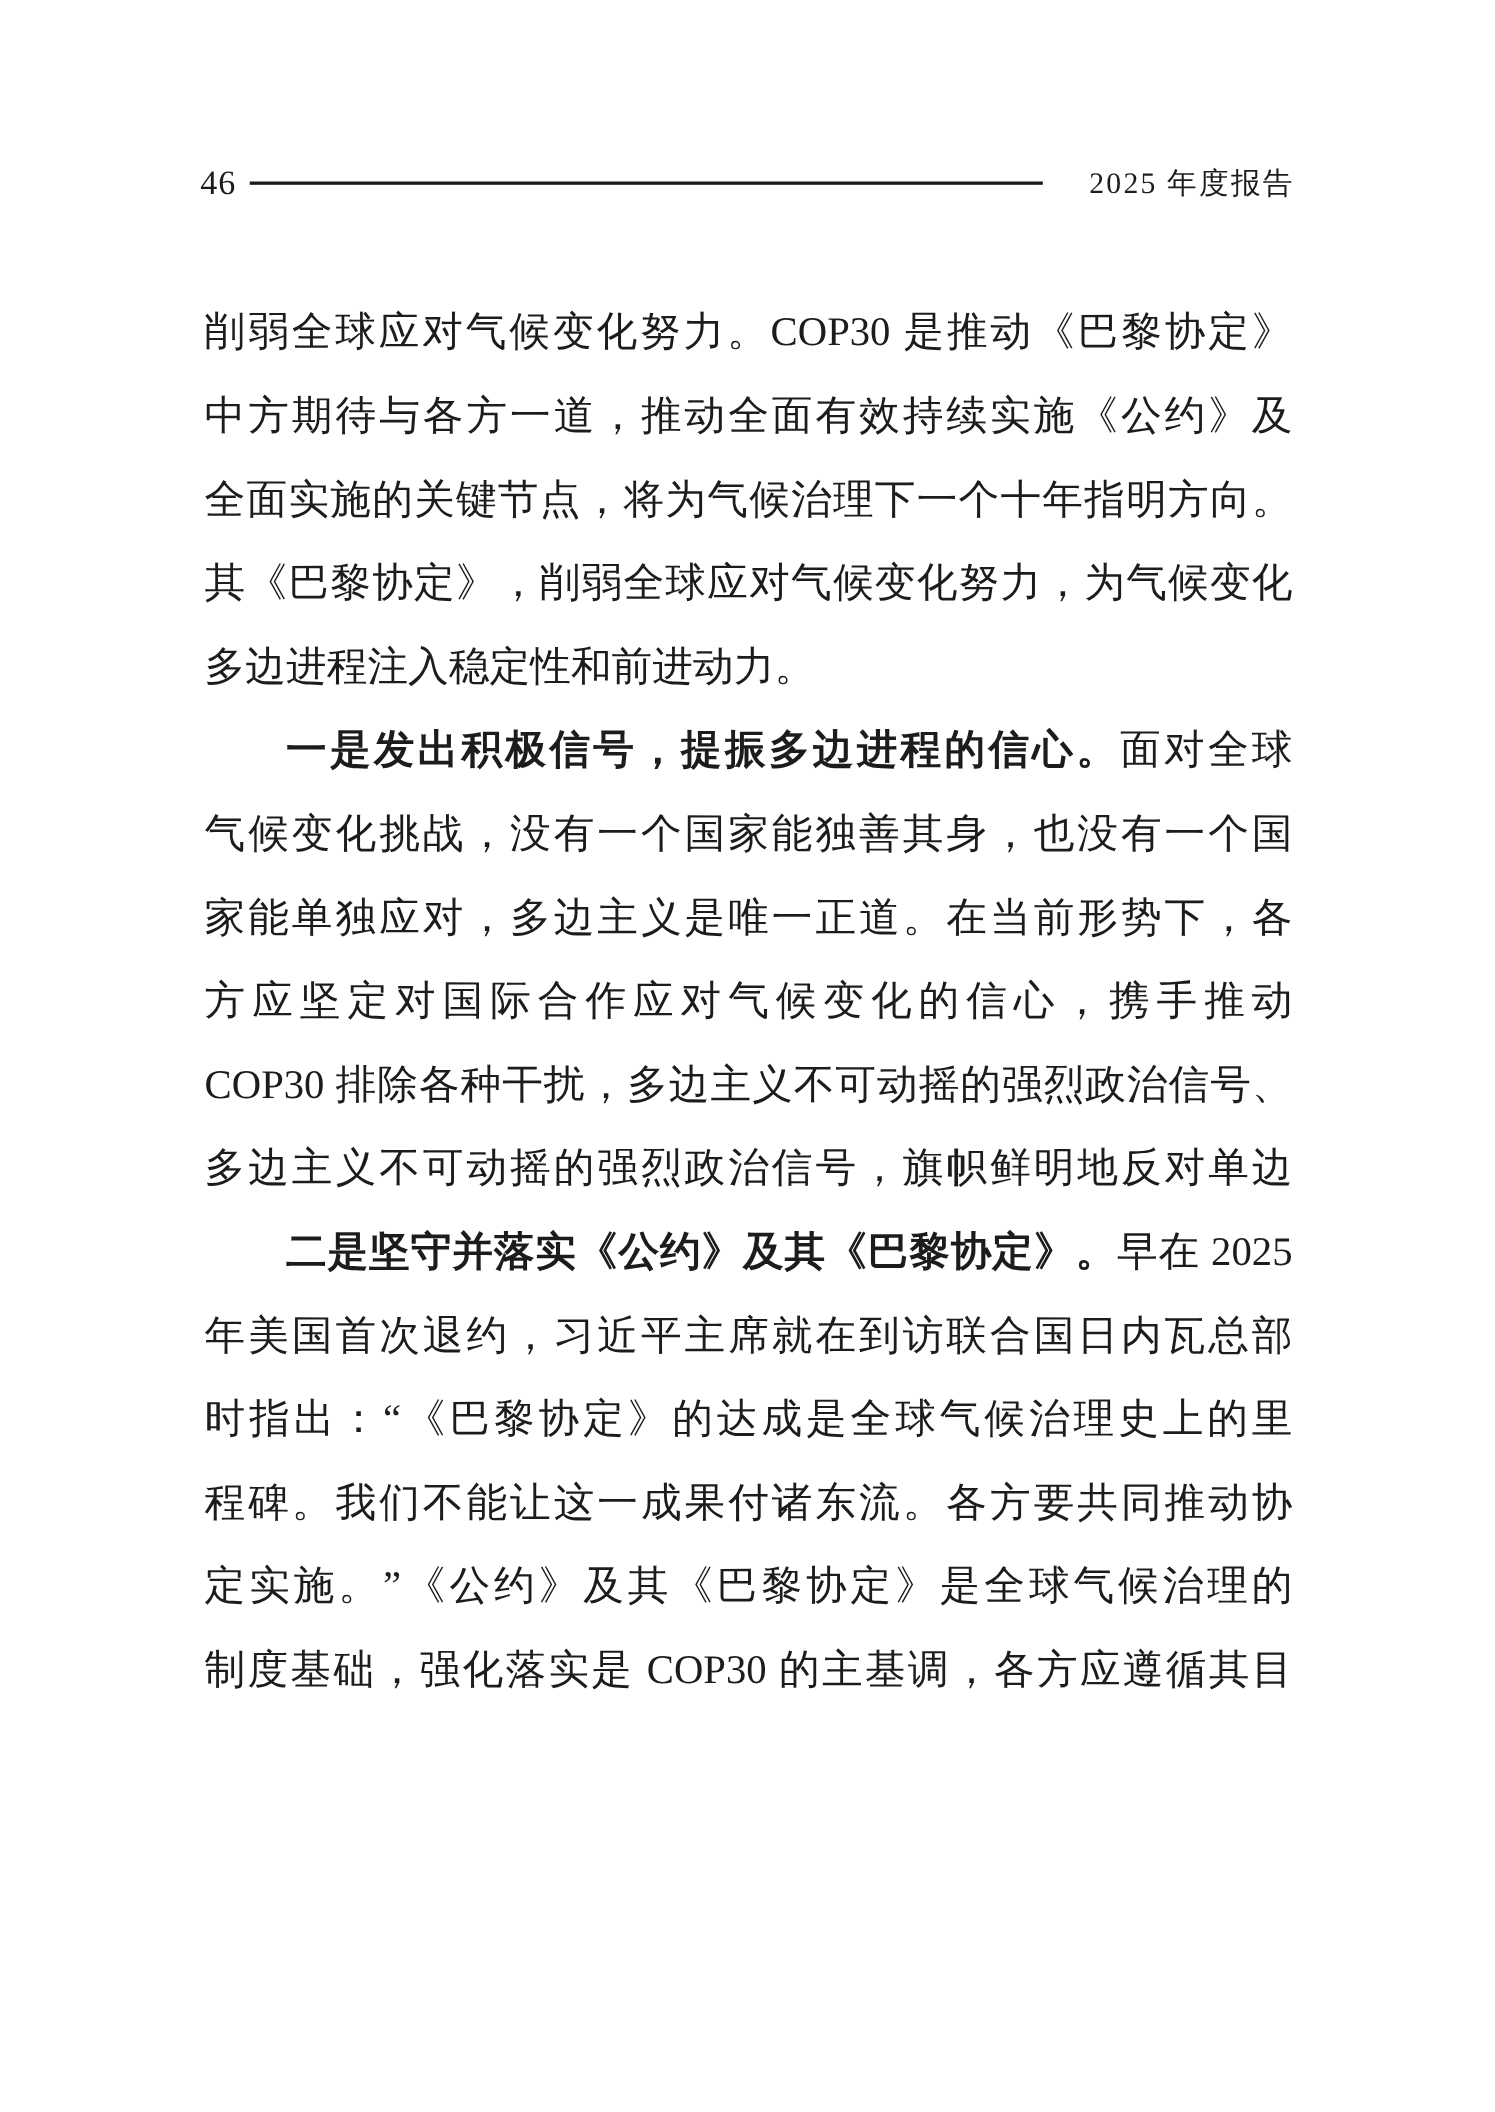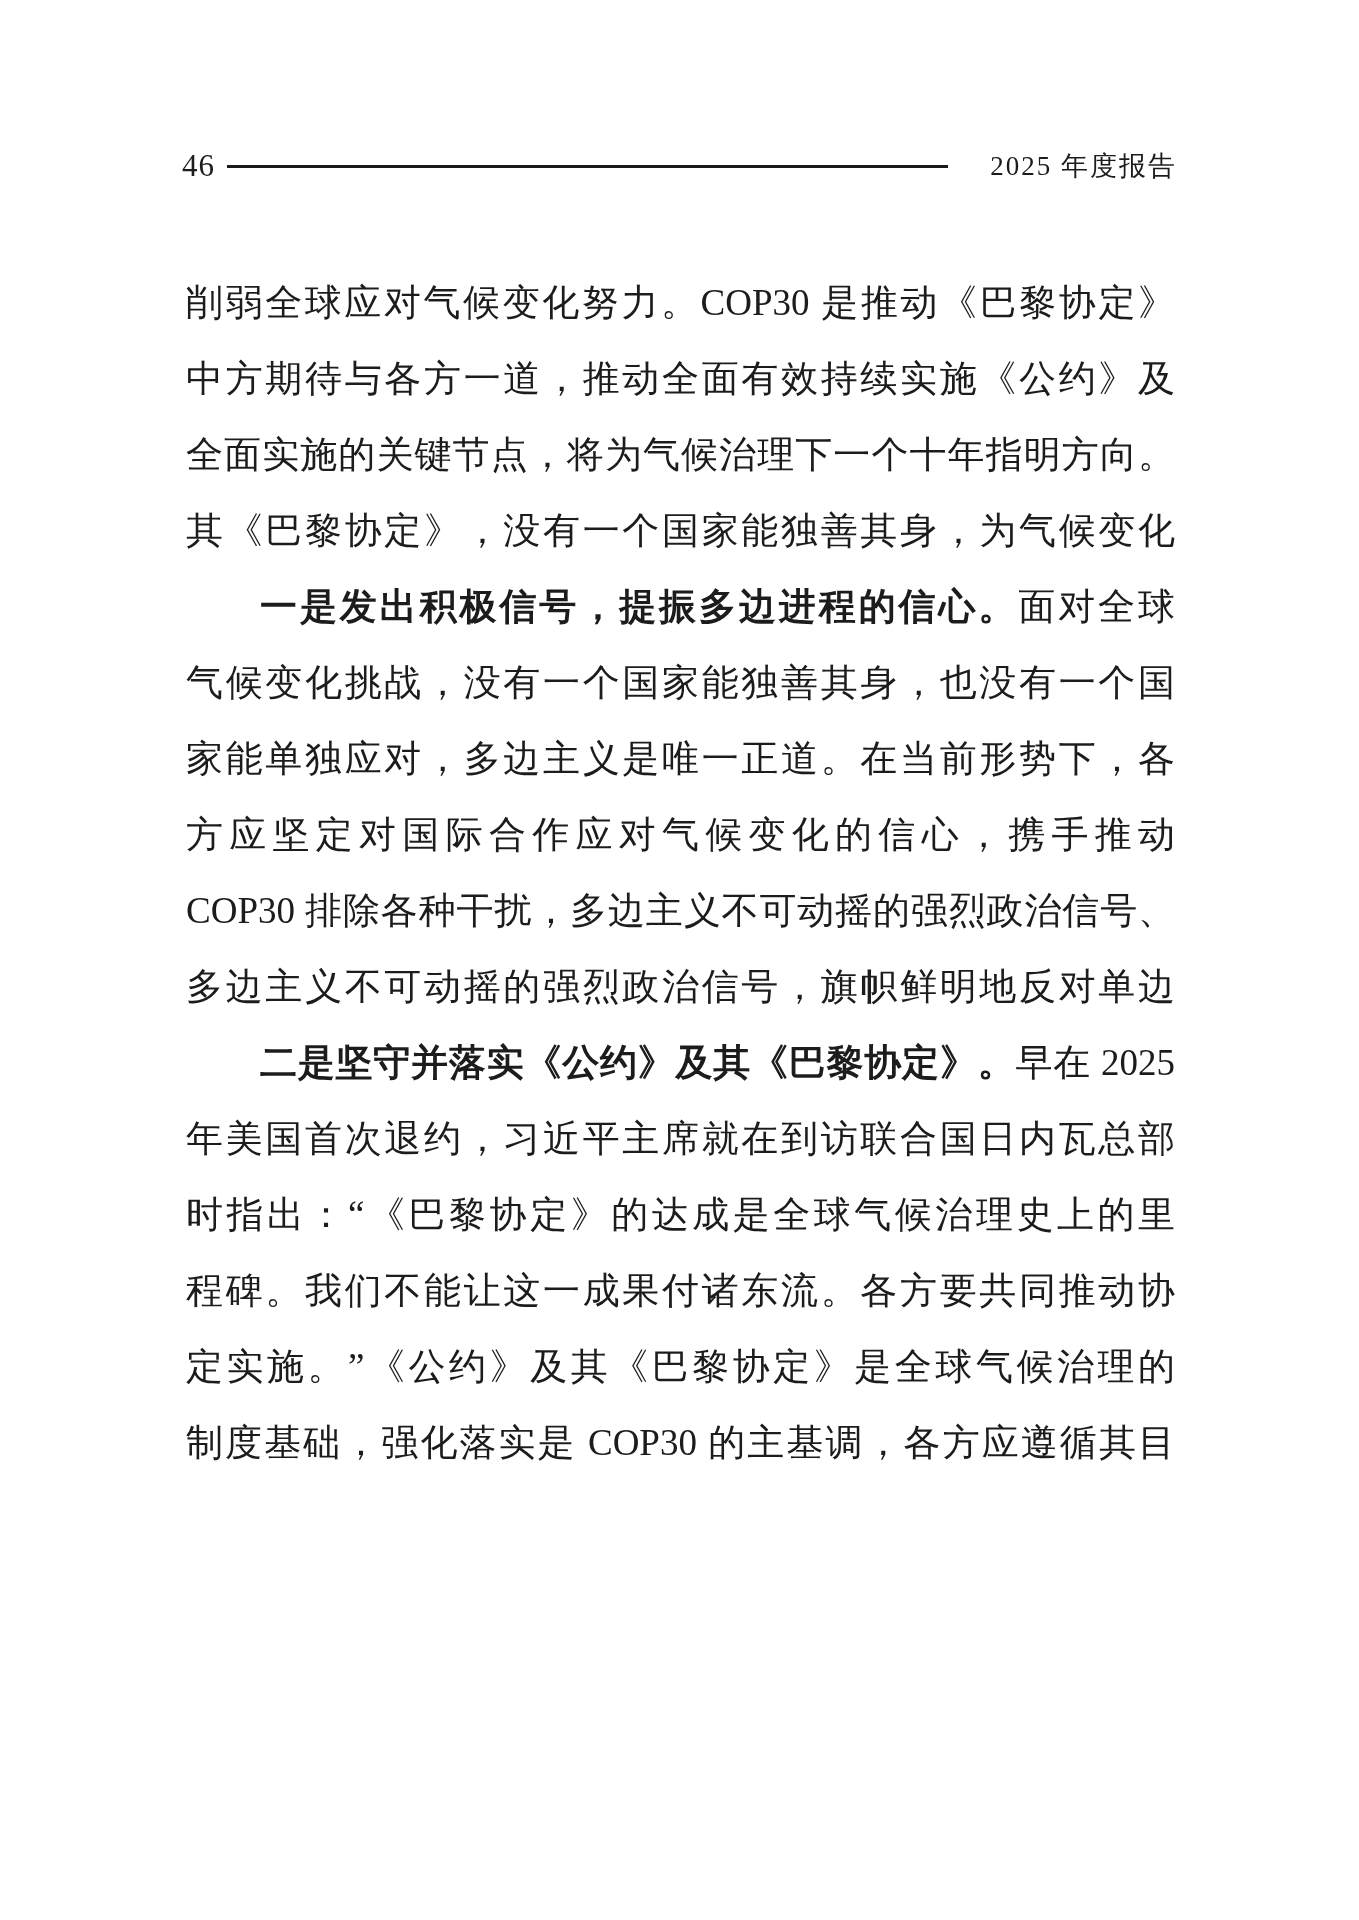--- a/index.html
+++ b/index.html
@@ -74,21 +74,22 @@
   <div class="header">
     <span class="page-number">46</span>
     <div class="header-rule"></div>
     <span class="report-title">2025 年度报告</span>
   </div>
 
   <div class="content">
       <div class="line"><span class="seg">削弱全球应对气候变化努力。COP30 是推动《巴黎协定》</span></div>
       <div class="line"><span class="seg">中方期待与各方一道，推动全面有效持续实施《公约》及</span></div>
       <div class="line"><span class="seg">全面实施的关键节点，将为气候治理下一个十年指明方向。</span></div>
-      <div class="line"><span class="seg">其《巴黎协定》，没有一个国家能独善其身，为气候变化</span></div>
+      <div class="line"><span class="seg">其《巴黎协定》，削弱全球应对气候变化努力，为气候变化</span></div>
+      <div class="line no-fill"><span class="seg">多边进程注入稳定性和前进动力。</span></div>
       <div class="line indent"><span class="seg bold">一是发出积极信号，提振多边进程的信心。</span><span class="seg">面对全球</span></div>
       <div class="line"><span class="seg">气候变化挑战，没有一个国家能独善其身，也没有一个国</span></div>
       <div class="line"><span class="seg">家能单独应对，多边主义是唯一正道。在当前形势下，各</span></div>
       <div class="line"><span class="seg">方应坚定对国际合作应对气候变化的信心，携手推动</span></div>
       <div class="line"><span class="seg">COP30 排除各种干扰，多边主义不可动摇的强烈政治信号、</span></div>
       <div class="line"><span class="seg">多边主义不可动摇的强烈政治信号，旗帜鲜明地反对单边</span></div>
       <div class="line indent"><span class="seg bold">二是坚守并落实《公约》及其《巴黎协定》。</span><span class="seg">早在 2025</span></div>
       <div class="line"><span class="seg">年美国首次退约，习近平主席就在到访联合国日内瓦总部</span></div>
       <div class="line"><span class="seg">时指出：“《巴黎协定》的达成是全球气候治理史上的里</span></div>
       <div class="line"><span class="seg">程碑。我们不能让这一成果付诸东流。各方要共同推动协</span></div>

